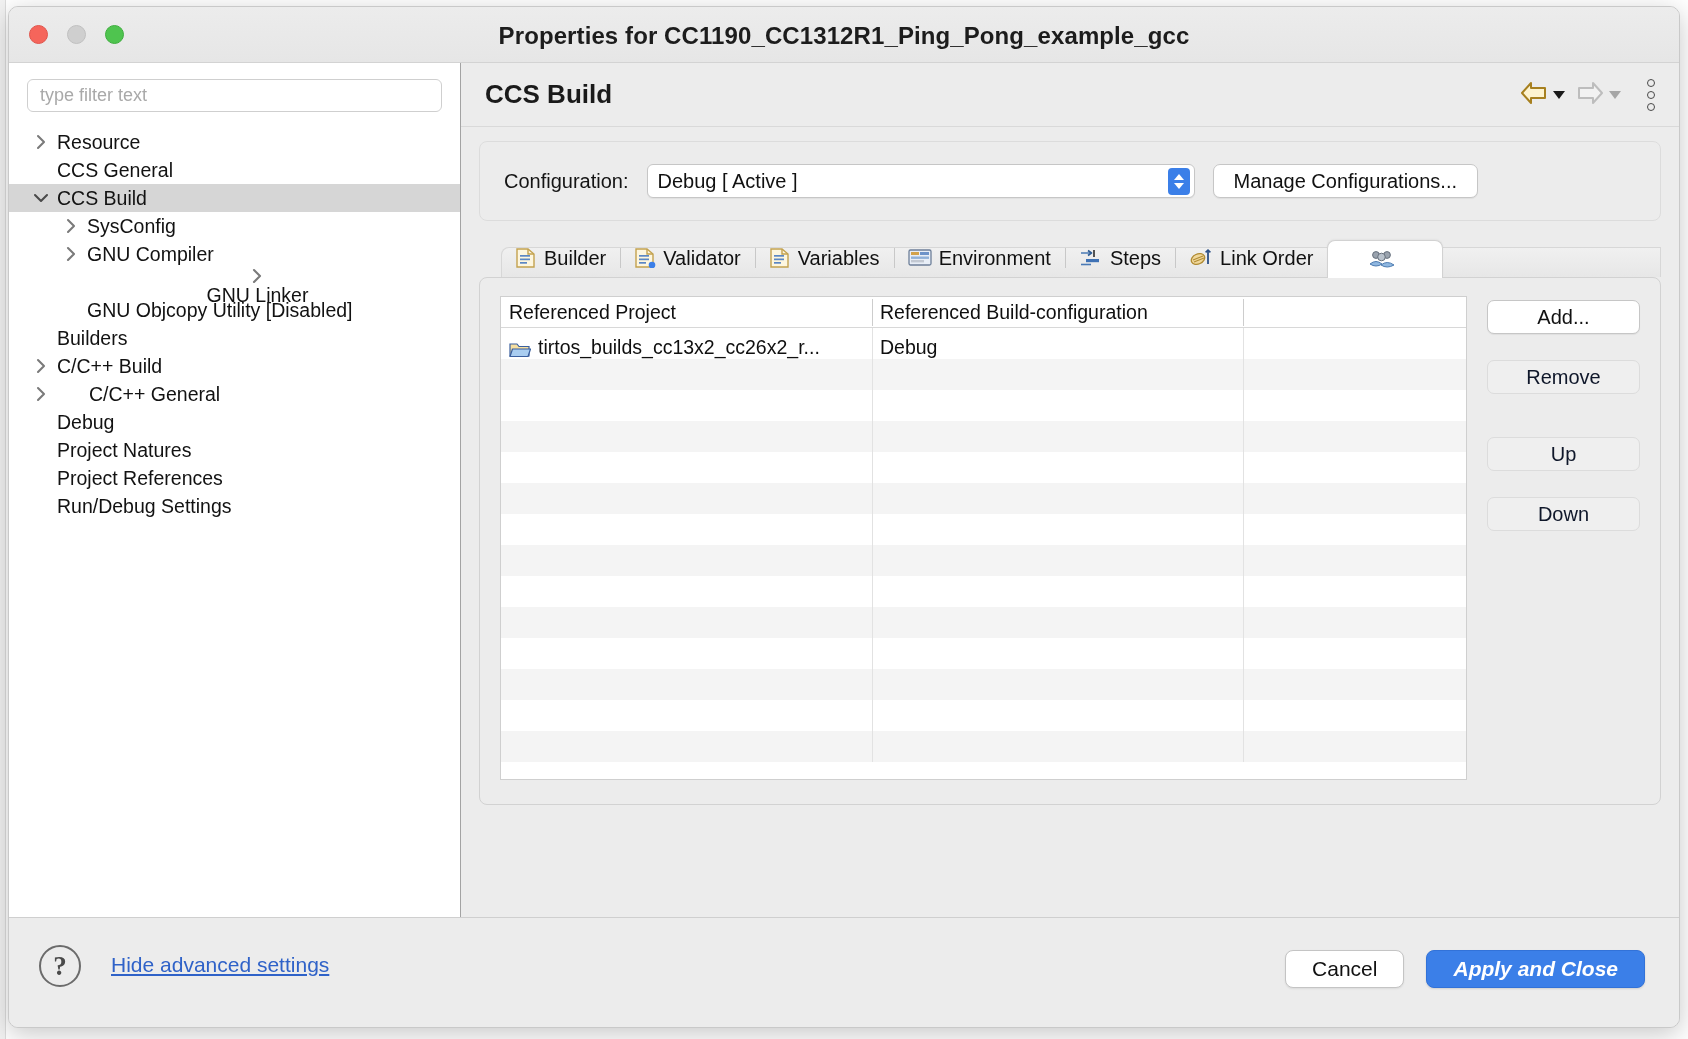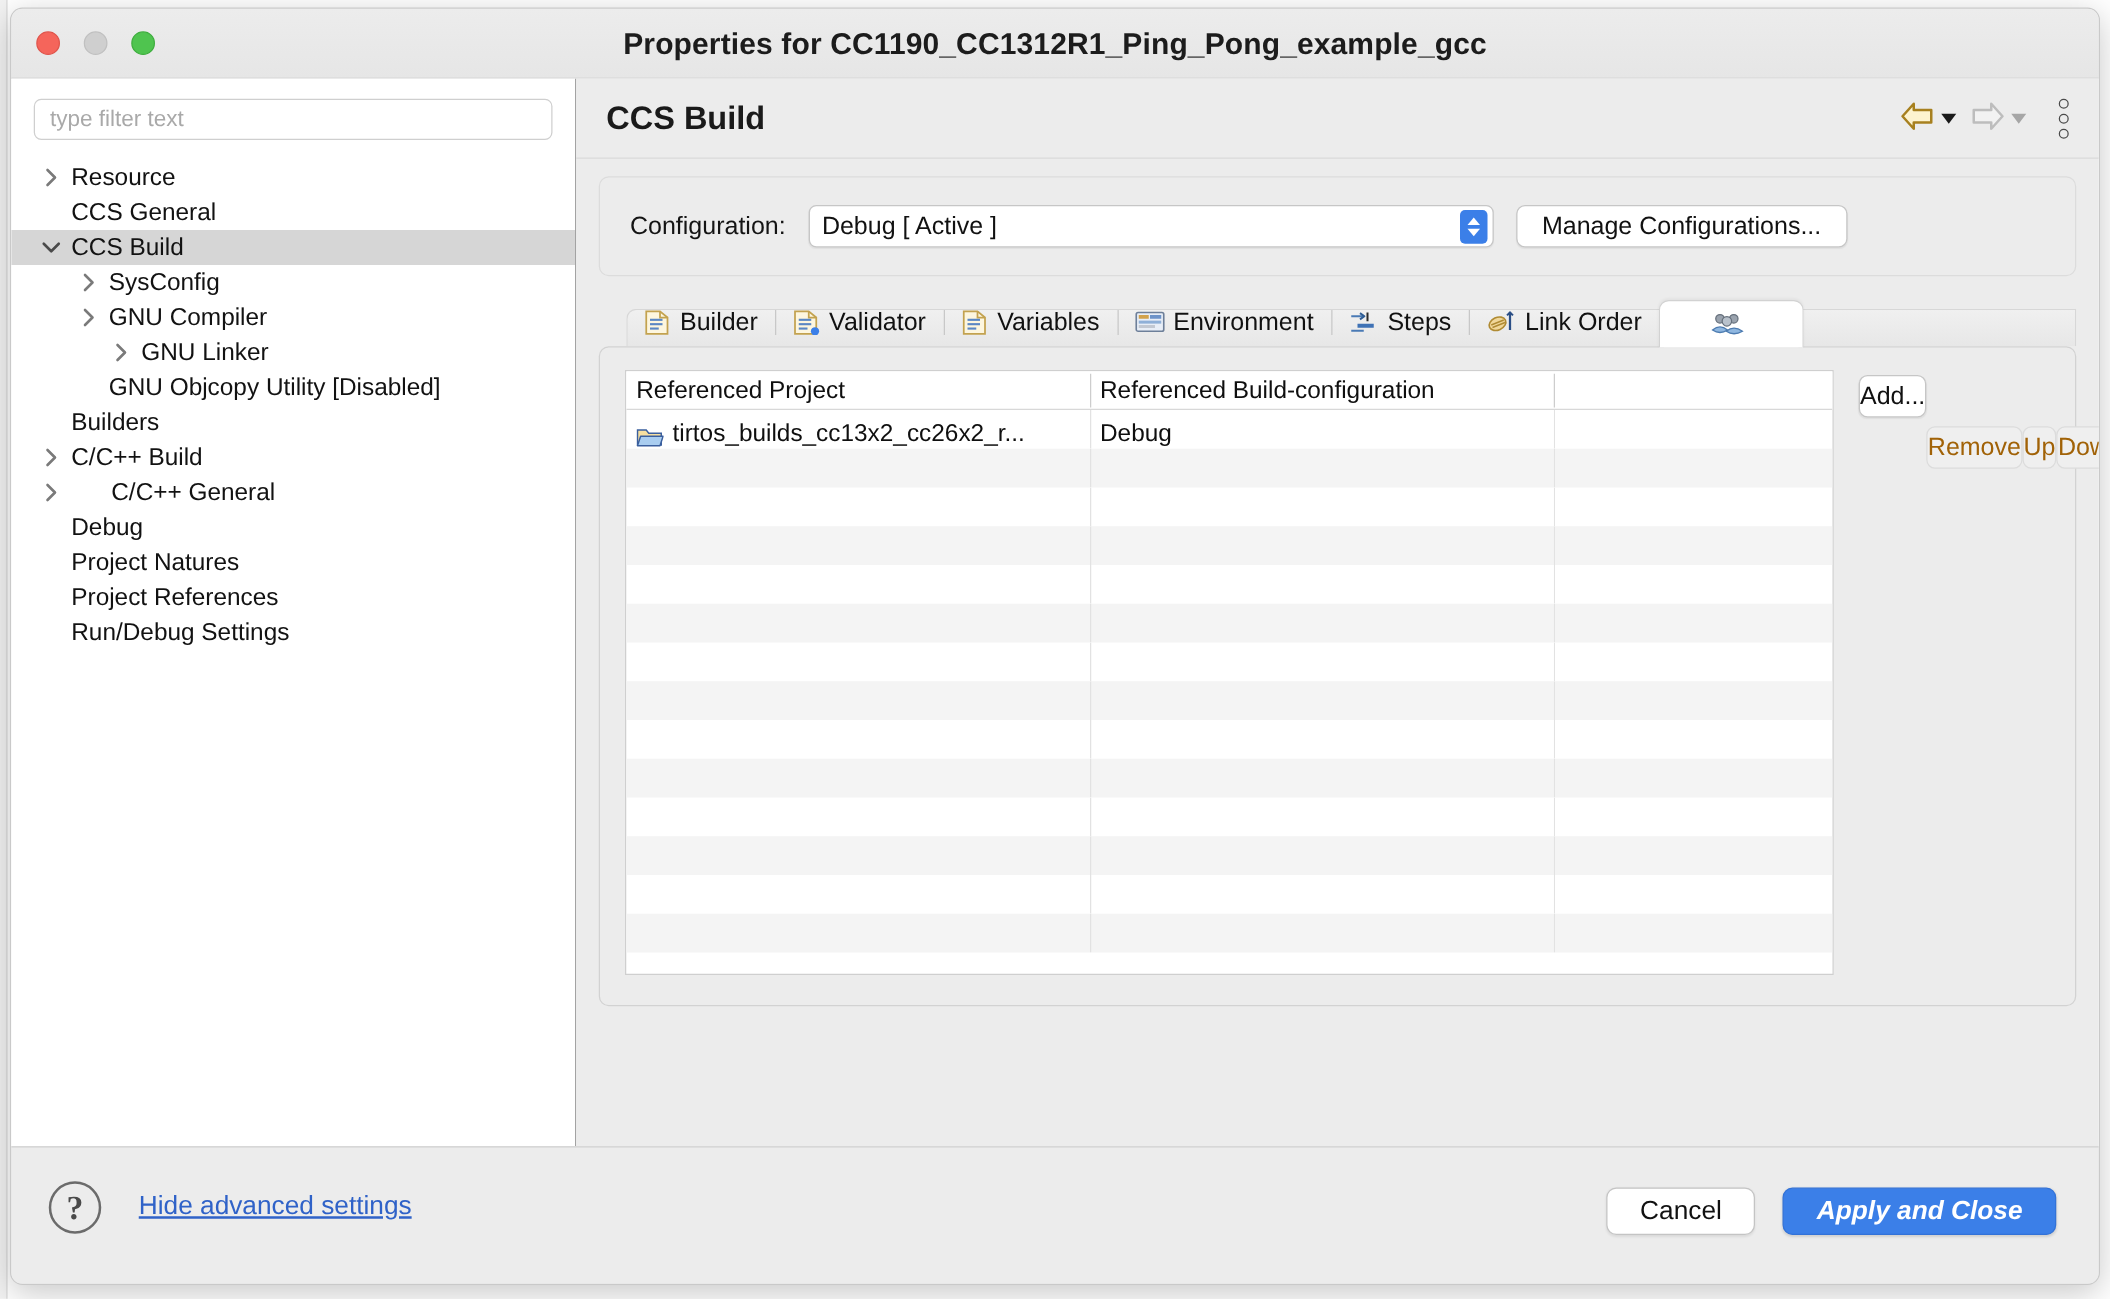--- a/index.html
+++ b/index.html
@@ -247,30 +247,30 @@
   .col2 { width: 371px; min-width:371px; }
   .col3 { flex:1; }
   #table-body { flex:1; overflow:hidden; }
   .trow { display:flex; height: 31px; align-items:center; font-size:19.5px; color:#0f0f0f; }
   .trow.alt { background:#f4f4f4; }
   .tcell { padding-left: 8px; height:31px; display:flex; align-items:flex-end; position:relative; overflow:hidden; white-space:nowrap; }
   .tcell + .tcell::before { content:""; position:absolute; left:0; top:0; bottom:0; width:1px; background:#e2e2e2; }
   .folder-ico { margin-right: 7px; flex:0 0 auto; }
 
   
-  #side-buttons { width: 153px; padding-top: 4px; display:flex; flex-direction:row; }
+  #side-buttons { width: 153px; padding-top: 4px; display:flex; flex-direction:column; }
   .sbtn {
     height: 34px;
     border-radius: 7px;
     font-size: 20px;
     display:flex; align-items:center; justify-content:center;
     cursor: default;
   }
   .sbtn.enabled { background:#fff; border:1px solid #c6c6c6; color:#111; box-shadow:0 1px 1px rgba(0,0,0,.06); }
-  .sbtn.disabled { background:#efefef; border:1px solid #dcdcdc; color:#a16207;margin-top:41px; }
+  .sbtn.disabled { background:#efefef; border:1px solid #dcdcdc; color:#0f172a; }
   .gap-sm { height: 26px; }
   .gap-lg { height: 43px; }
 
   
   #footer {
     height: 110px;
     background: #ececec;
     border-top: 1px solid #cfcfcf;
     position: relative;
   }
@@ -351,21 +351,21 @@
               <span class="tree-label">SysConfig</span>
             </div>
             <div class="tree-row" style="padding-left: 48px;">
               <span class="twisty">
                 <svg width="12" height="16" viewBox="0 0 12 16">
                   <path d="M3 2 L9 8 L3 14" fill="none" stroke="#7a7a7a" stroke-width="2.1" stroke-linecap="round" stroke-linejoin="round"></path>
                 </svg>
               </span>
               <span class="tree-label">GNU Compiler</span>
             </div>
-            <div class="tree-row" style="padding-left: 74px;">
+            <div class="tree-row" style="padding-left: 44px; flex-direction: column;">
               <span class="twisty">
                 <svg width="12" height="16" viewBox="0 0 12 16">
                   <path d="M3 2 L9 8 L3 14" fill="none" stroke="#7a7a7a" stroke-width="2.1" stroke-linecap="round" stroke-linejoin="round"></path>
                 </svg>
               </span>
               <span class="tree-label">GNU Linker</span>
             </div>
             <div class="tree-row" style="padding-left: 48px;">
               <span class="twisty"></span>
               <span class="tree-label">GNU Objcopy Utility  [Disabled]</span>

